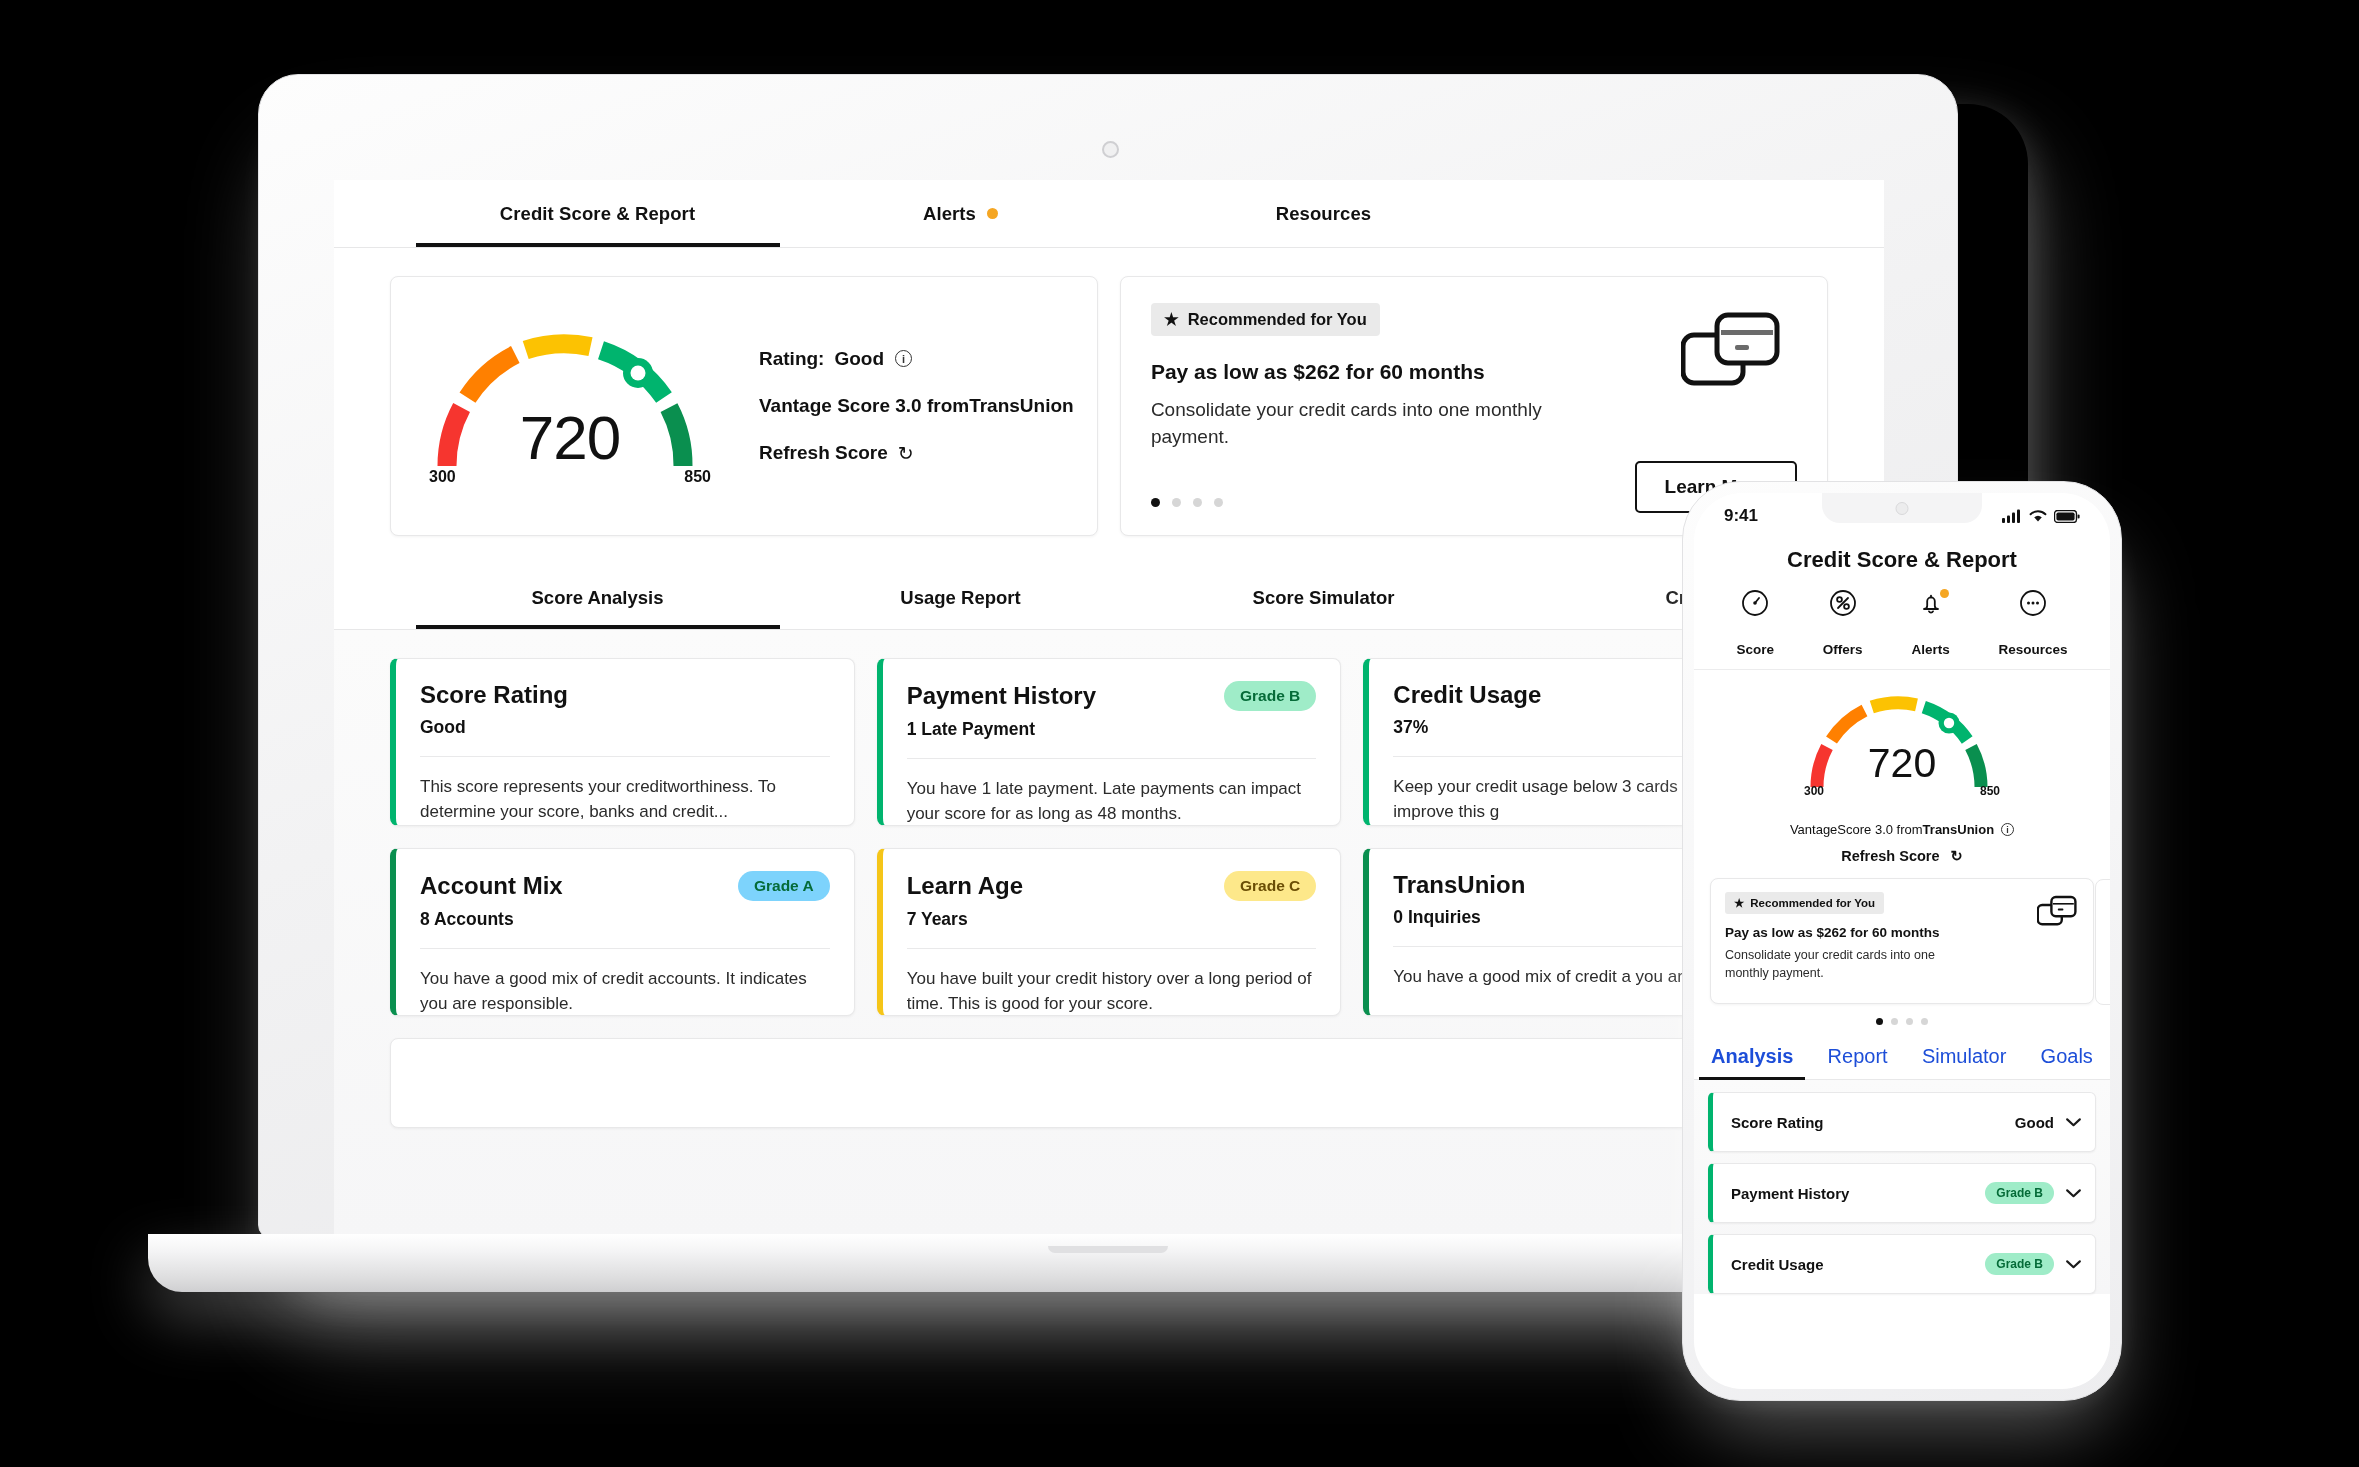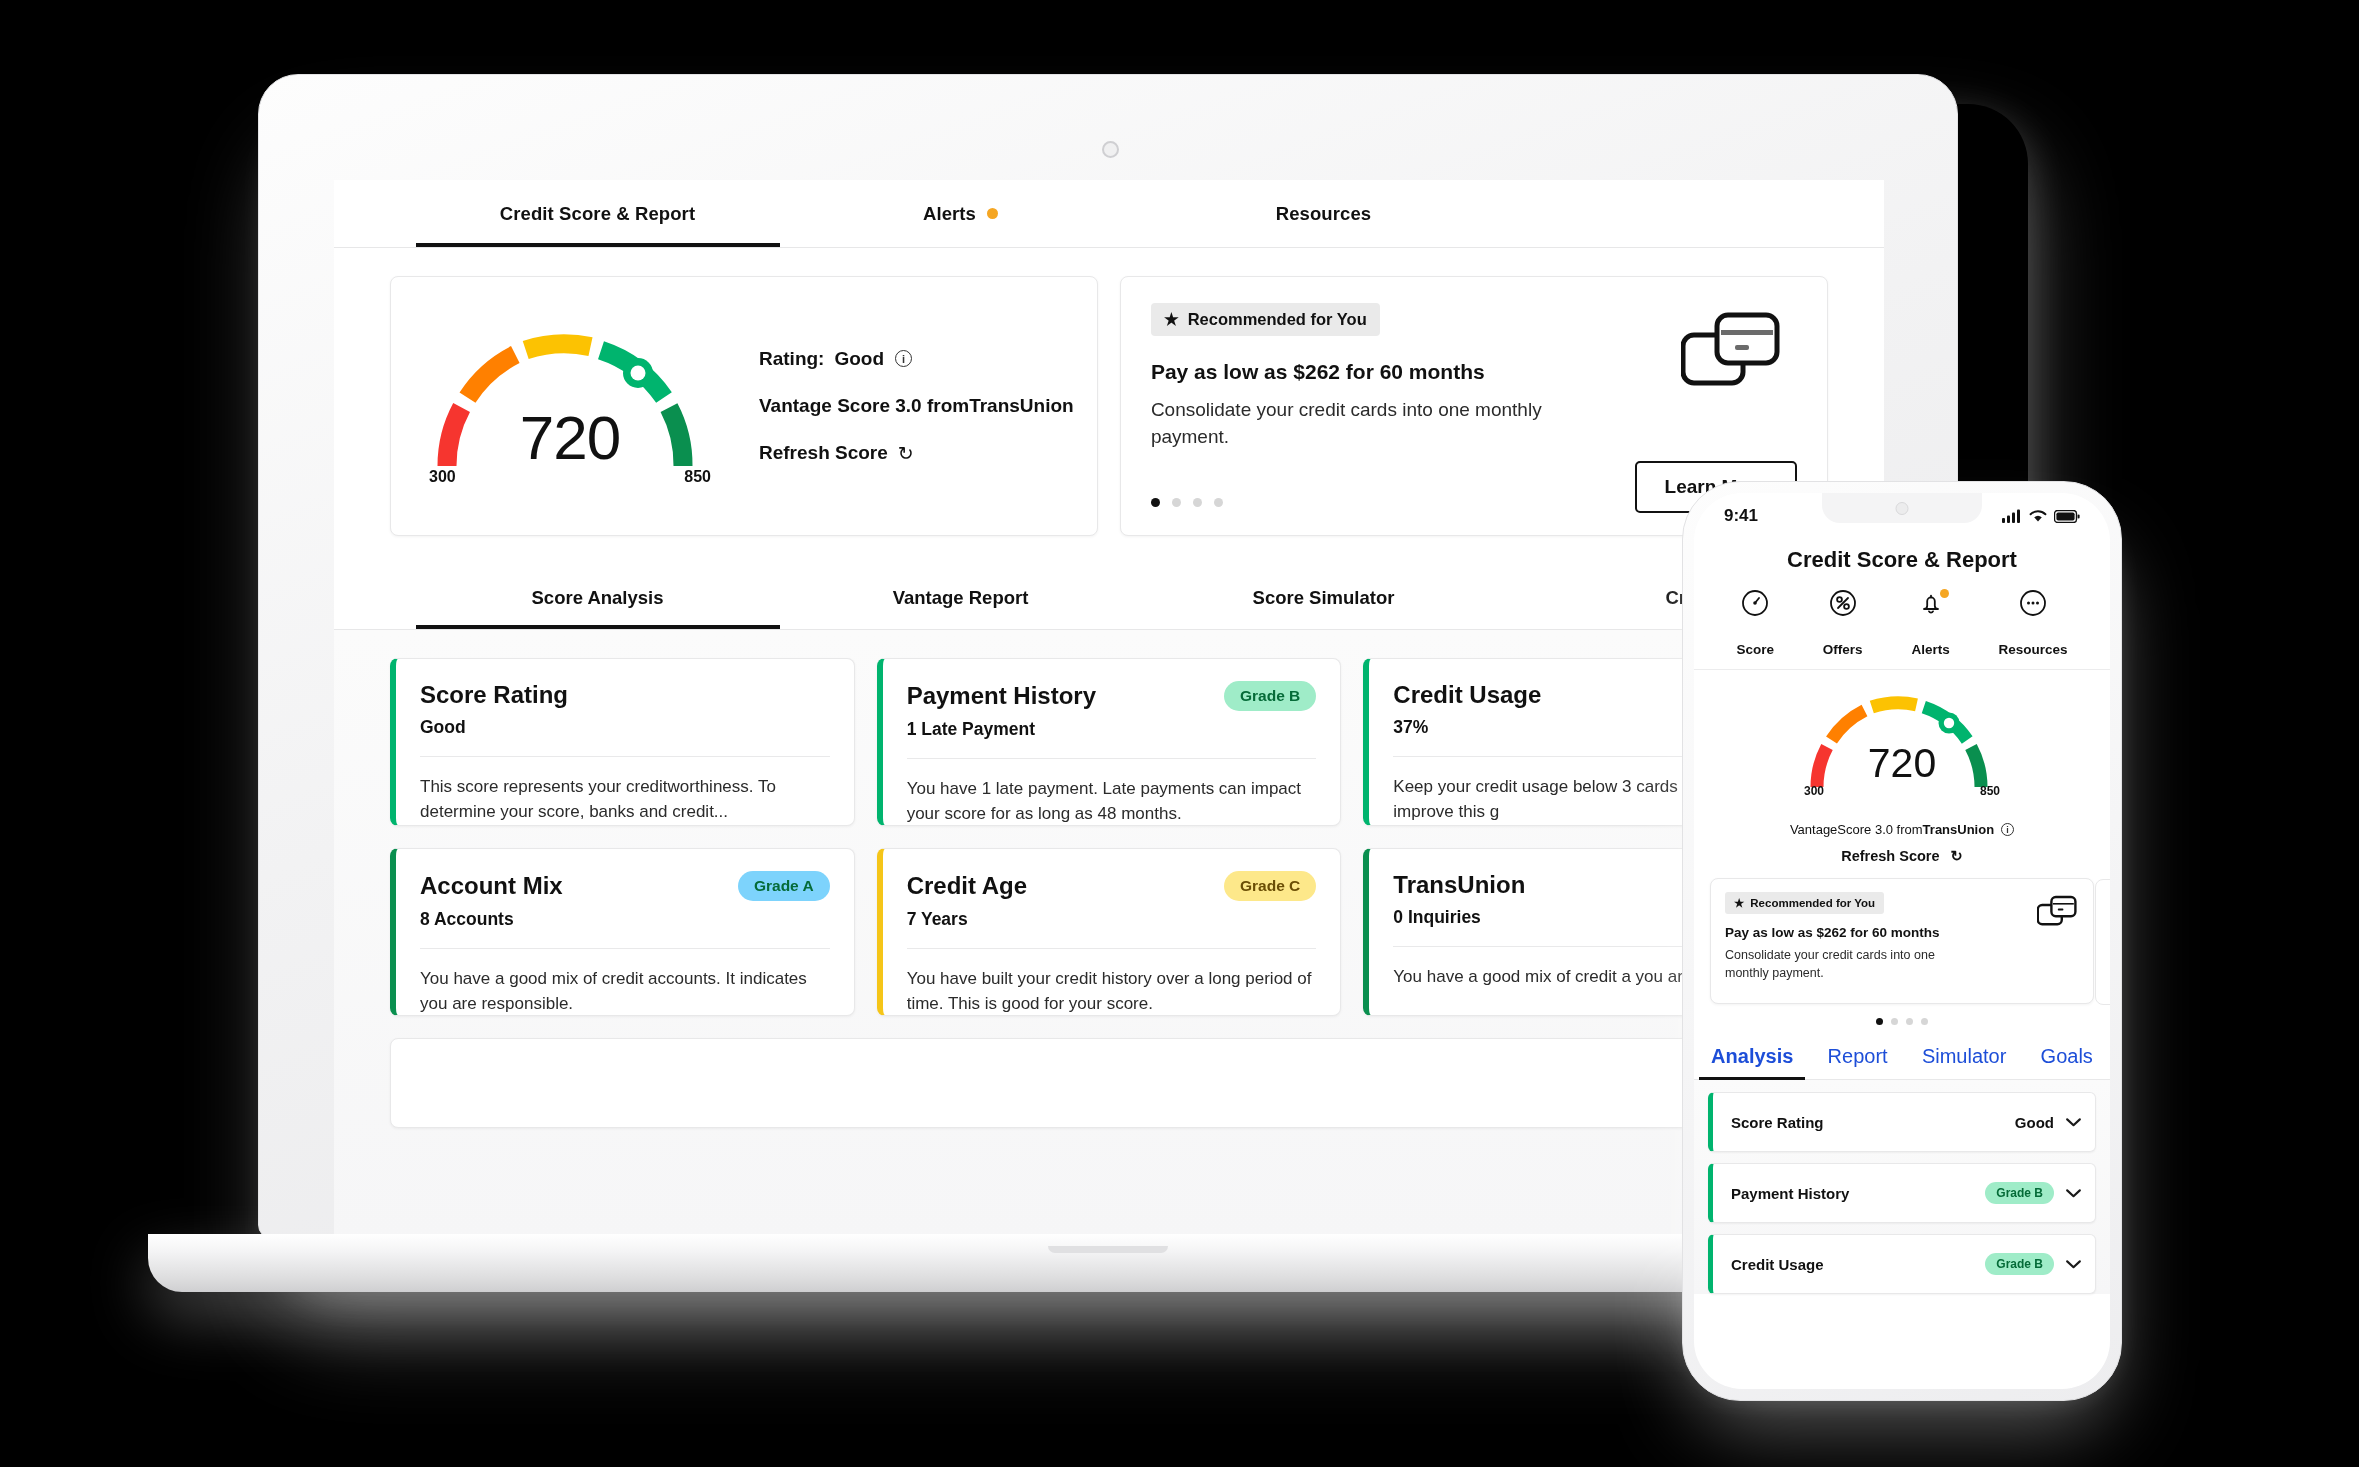--- a/index.html
+++ b/index.html
@@ -302,21 +302,21 @@
               <button class="learn-btn">Learn More</button>
             </div>
           </div>
 
           <div class="subnav">
             <div class="subnav-item active">
               <span>Score Analysis</span>
               <span class="u"></span>
             </div>
             <div class="subnav-item">
-              <span>Vantage Report</span>
+              <span>Usage Report</span>
 
             </div>
             <div class="subnav-item">
               <span>Score Simulator</span>
 
             </div>
             <div class="subnav-item">
               <span>Cred</span>
 
             </div>
@@ -360,21 +360,21 @@
                   <div class="fcard-title">Account Mix</div>
                   <div class="grade" style="background: #7dd3fc; color: rgb(5, 107, 56);">Grade A</div>
                 </div>
                 <div class="fcard-value">8 Accounts</div>
                 <div class="fcard-div"></div>
                 <div class="fcard-desc">You have a good mix of credit accounts. It indicates you are responsible.</div>
               </div>
 
               <div class="fcard" style="border-left-color: rgb(245, 197, 24);">
                 <div class="fcard-head">
-                  <div class="fcard-title">Credit Age</div>
+                  <div class="fcard-title">Learn Age</div>
                   <div class="grade" style="background: rgb(253, 232, 138); color: rgb(107, 78, 5);">Grade C</div>
                 </div>
                 <div class="fcard-value">7 Years</div>
                 <div class="fcard-div"></div>
                 <div class="fcard-desc">You have built your credit history over a long period of time. This is good for your score.</div>
               </div>
 
               <div class="fcard" style="border-left-color: rgb(10, 143, 79);">
                 <div class="fcard-head">
                   <div class="fcard-title">TransUnion</div>

